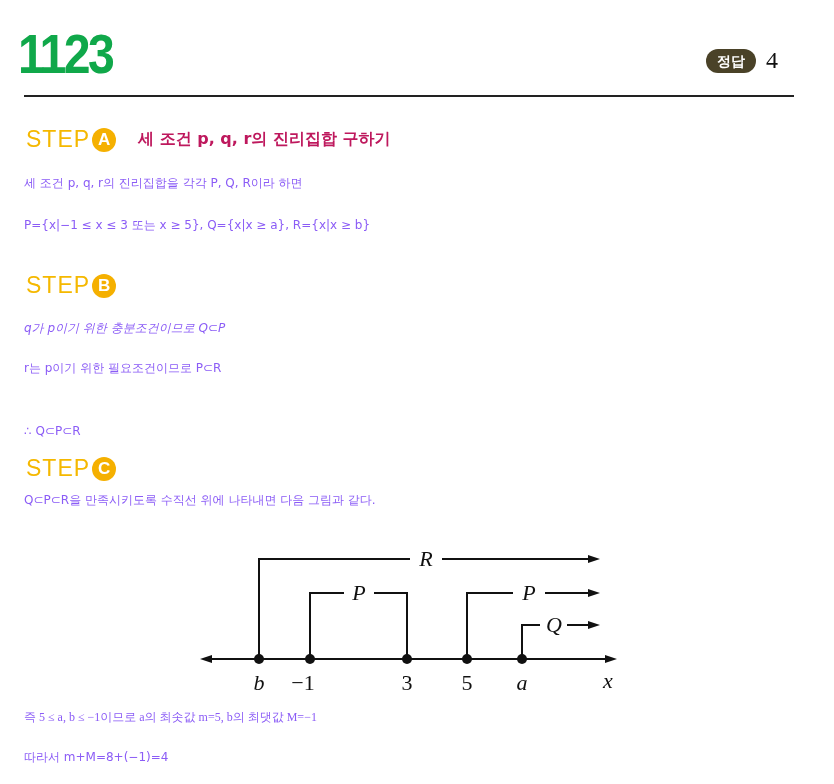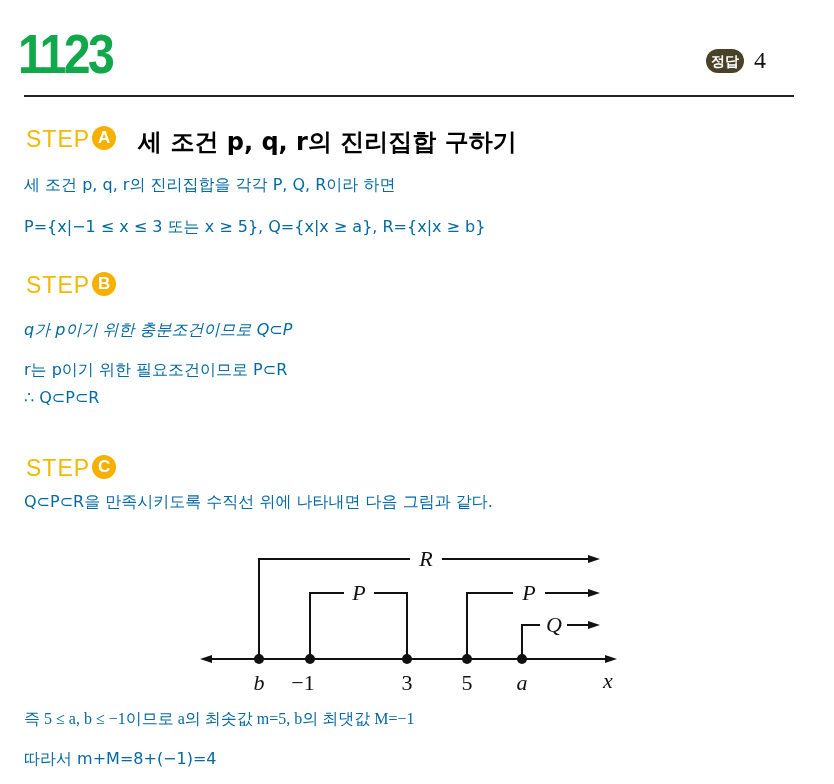--- a/index.html
+++ b/index.html
@@ -4,34 +4,34 @@
 <style>
   html, body { margin: 0; padding: 0; background: #ffffff; }
   body { width: 834px; height: 784px; position: relative; overflow: hidden;
          font-family: "DejaVu Sans", sans-serif; color: #1a1a1a; }
   .abs { position: absolute; }
   .problem-number { left: 18px; top: 26px; font-family: "Liberation Sans", sans-serif;
          font-weight: bold; font-size: 56px; color: #10a84a; letter-spacing: -3px;
          transform: scaleX(0.86); transform-origin: left top; line-height: 1; }
   .answer-wrap { left: 706px; top: 47px; display: flex; align-items: center; gap: 10px; }
   .answer-badge { background: #4a4228; color: #fff; font-size: 14px; font-weight: bold;
-         padding: 3px 5px; border-radius: 12px; line-height: 18px; }
+         padding: 3px 11px; border-radius: 12px; line-height: 18px; }
   .answer-value { font-family: "Liberation Serif", serif; font-size: 24px; color: #111; }
   .header-rule { left: 24px; top: 95px; width: 770px; height: 2px; background: #222; }
 
-  .step { display: flex; align-items: flex-start; left: 26px; }
+  .step { display: flex; align-items: center; left: 26px; }
   .step-word { font-family: "Liberation Sans", sans-serif; font-size: 23px; color: #f5b800;
          letter-spacing: 1px; }
   .step-circle { width: 24px; height: 24px; border-radius: 50%; background: #f5b000;
          color: #fff; font-family: "Liberation Sans", sans-serif; font-weight: bold;
          font-size: 17px; display: flex; align-items: center; justify-content: center;
          margin-left: 2px; margin-right: 22px; }
-  .step-title { font-weight: bold; font-size: 24px; color: #000000; white-space: nowrap; }
+  .step-title { font-weight: bold; font-size: 16px; color: #be185d; white-space: nowrap; }
 
-  .line { left: 24px; font-size: 16px; white-space: nowrap; color: #0369a1; }
+  .line { left: 24px; font-size: 12px; white-space: nowrap; color: #8b5cf6; }
 
   svg text { font-family: "Liberation Serif", serif; }
 </style>
 </head>
 <body>
 
 <div class="abs problem-number">1123</div>
 <div class="abs answer-wrap">
   <span class="answer-badge">정답</span>
   <span class="answer-value">4</span>
@@ -45,21 +45,21 @@
 </div>
 <div class="abs line" style="top:175px;">세 조건 p, q, r의 진리집합을 각각 P, Q, R이라 하면</div>
 <div class="abs line m" style="top:217px;">P={x|−1 ≤ x ≤ 3 또는 x ≥ 5}, Q={x|x ≥ a}, R={x|x ≥ b}</div>
 
 <div class="abs step" style="top:272px;">
   <span class="step-word">STEP</span>
   <span class="step-circle">B</span>
 </div>
 <div class="abs line" style="top:320px;font-style:italic;">q가 p이기 위한 충분조건이므로 Q⊂P</div>
 <div class="abs line" style="top:360px;">r는 p이기 위한 필요조건이므로 P⊂R</div>
-<div class="abs line" style="top:388px;">∴ Q⊂P⊂R</div>
+<div class="abs line" style="top:424px;">∴ Q⊂P⊂R</div>
 
 <div class="abs step" style="top:455px;">
   <span class="step-word">STEP</span>
   <span class="step-circle">C</span>
 </div>
 <div class="abs line" style="top:492px;">Q⊂P⊂R을 만족시키도록 수직선 위에 나타내면 다음 그림과 같다.</div>
 
 <svg class="abs" style="left:0; top:0;" width="834" height="784">
   <g stroke="#111" stroke-width="2" fill="none">
 

